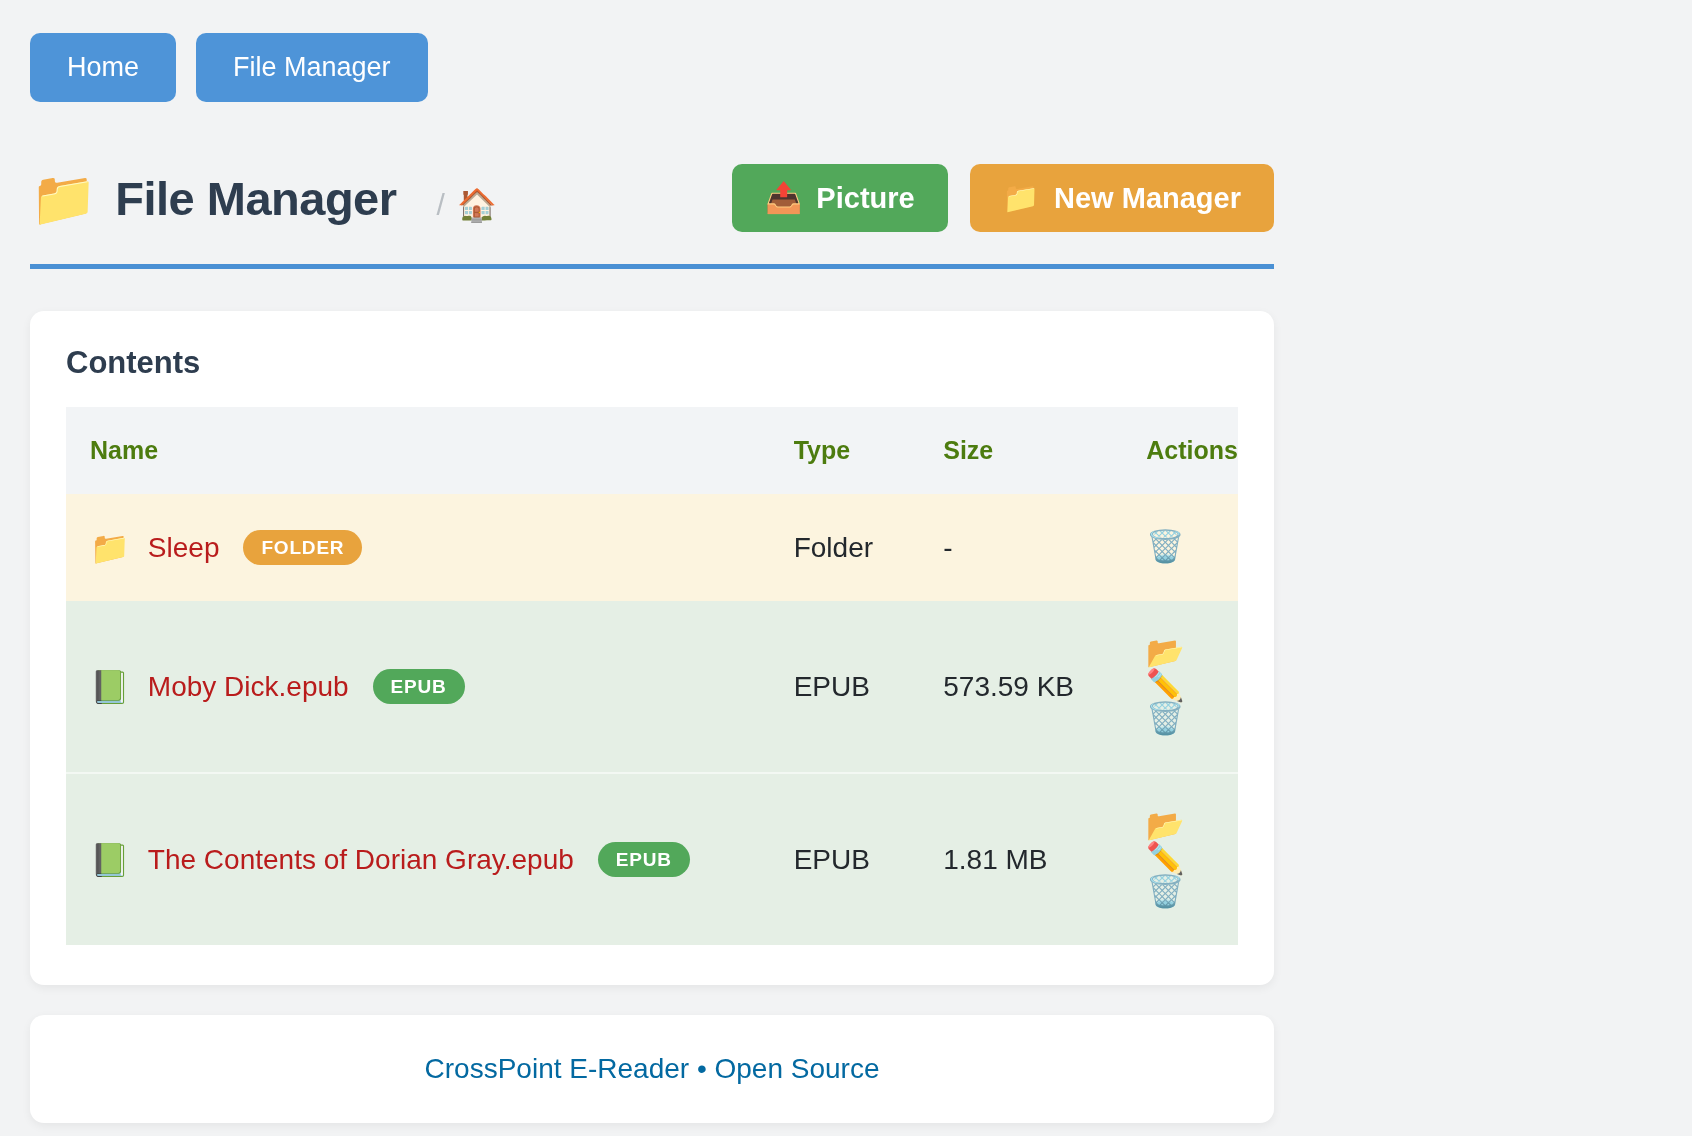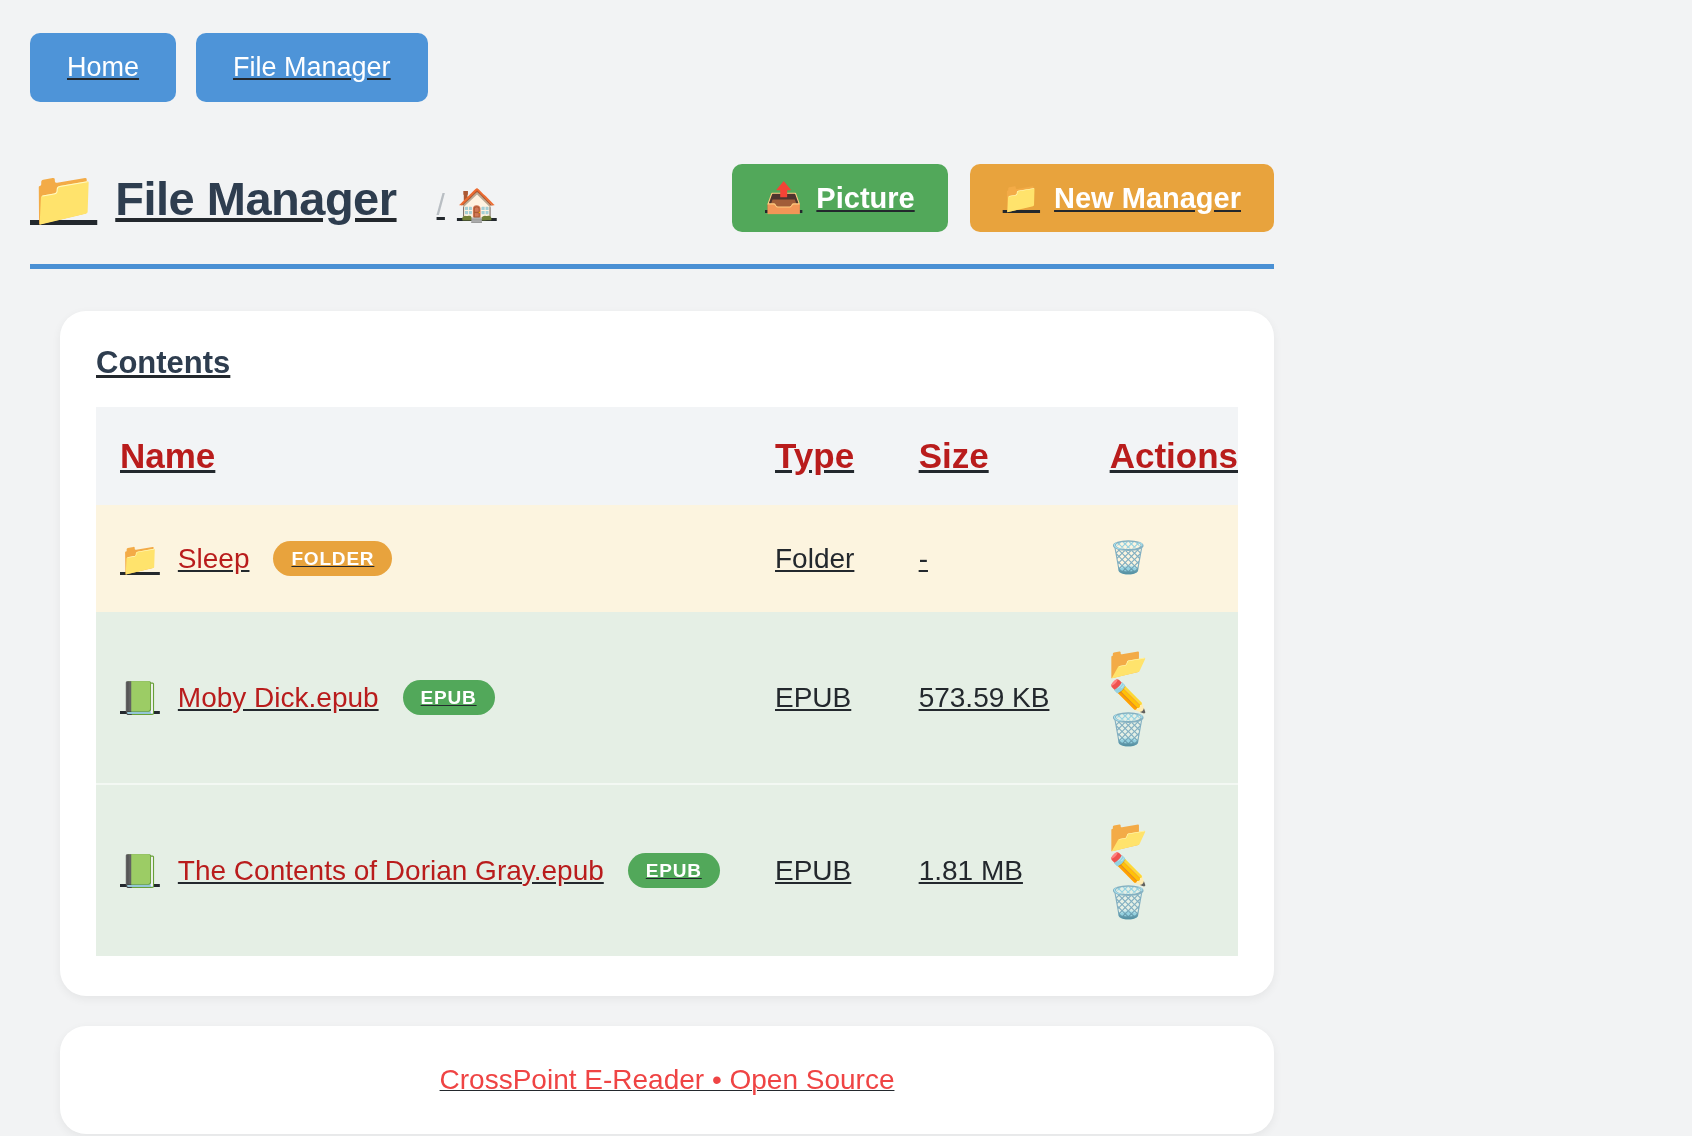--- a/index.html
+++ b/index.html
@@ -6,21 +6,20 @@
   html, body { width: 1692px; height: 1136px; }
   body {
     background: #f2f3f4;
     font-family: "Liberation Sans", "DejaVu Sans", sans-serif;
     color: #23282d;
   }
   .container {
     width: 1244px;
     margin-left: 30px;
     padding-top: 33px;
-    text-decoration: underline;
   }
 
   
   .top-nav { display: flex; gap: 20px; }
   .nav-btn {
     background: #4e94d8;
     color: #ffffff;
     border: none;
     border-radius: 10px;
     font-family: inherit;
@@ -77,23 +76,22 @@
   .blue-rule {
     margin-top: 32px;
     height: 5px;
     background: #4a90d4;
     border: none;
   }
 
   
   .card {
     background: #ffffff;
-    border-radius: 26px;
+    border-radius: 14px;
     box-shadow: 0 3px 10px rgba(0,0,0,0.06);
-    margin-left: 30px;
   }
   .contents-card {
     margin-top: 42px;
     padding: 34px 36px 40px 36px;
   }
   .card-header {
     display: flex;
     align-items: baseline;
     justify-content: space-between;
     padding: 0 0 0 0;
@@ -108,22 +106,22 @@
     color: #78838b;
   }
 
   table.files {
     margin-top: 26px;
     width: 100%;
     border-collapse: collapse;
   }
   table.files th {
     background: #f2f4f6;
-    color: #b91c1c;
-    font-size: 35px;
+    color: #4d7c0f;
+    font-size: 25px;
     font-weight: bold;
     text-align: left;
     padding: 29px 0 29px 24px;
   }
   table.files col.col-name { width: 756px; }
   table.files col.col-type { width: 156px; }
   table.files col.col-size { width: 216px; }
   table.files col.col-actions { width: auto; }
   table.files td {
     font-size: 28px;
@@ -162,21 +160,21 @@
   }
 
   
   .footer-card {
     margin-top: 30px;
     padding: 38px 0;
     text-align: center;
   }
   .footer-text {
     font-size: 28px;
-    color: #ef4444;
+    color: #0369a1;
   }
 </style>
 </head>
 <body>
 
 <div class="container">
 
   <nav class="top-nav">
     <button class="nav-btn">Home</button>
     <button class="nav-btn">File Manager</button>

